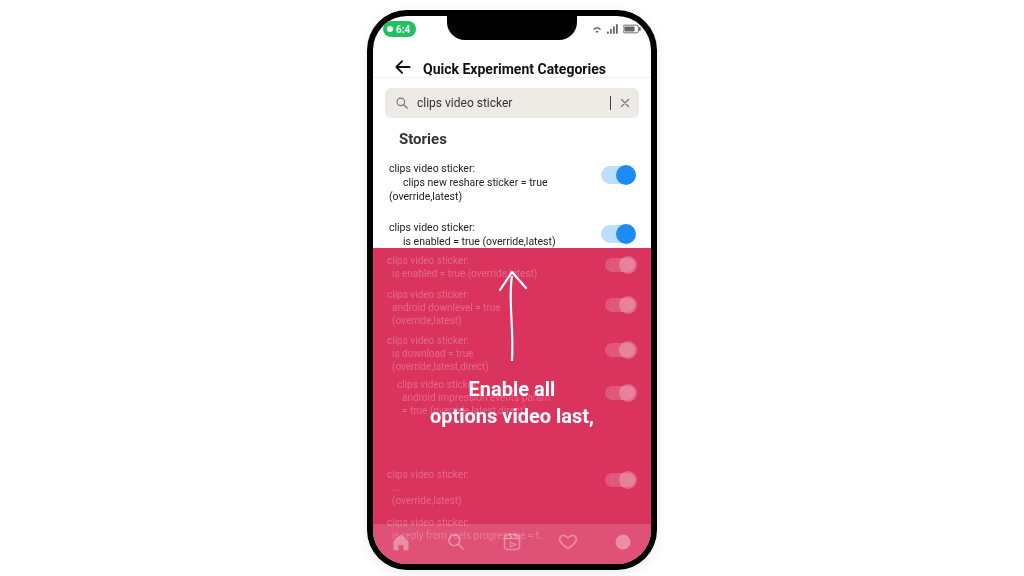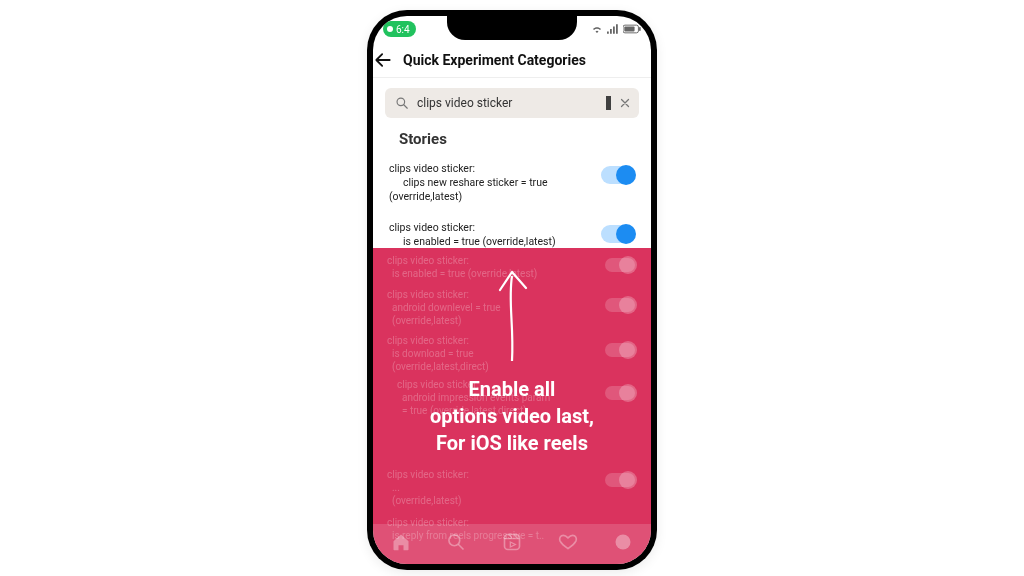--- a/index.html
+++ b/index.html
@@ -36,55 +36,55 @@
 
   
   .statusbar {
     position: relative;
     height: 26px;
     display: flex; align-items: center; justify-content: space-between;
     padding: 0 10px;
     font-size: 10px;
     color: #444;
   }
-  .sb-left { display: flex; align-items: flex-start; gap: 4px; }
+  .sb-left { display: flex; align-items: flex-start; gap: 4px; font-weight: bold; }
   .sb-pill {
     background: #21c25e;
     color: #fff;
     border-radius: 10px;
     height: 16px; padding: 0 6px 0 4px;
     display: flex; align-items: center; gap: 3px;
   }
   .sb-pill .mic { width: 6px; height: 6px; background: #fff; border-radius: 3px; }
   .sb-right { display: flex; align-items: center; gap: 4px; }
   .sb-right svg { display: block; }
 
   
   .header {
     height: 36px;
-    display: flex; align-items: center; gap: 10px;
-    padding: 0 0;
+    display: flex; align-items: flex-end; gap: 10px;
+    padding: 0 20px;
     border-bottom: 1px solid #eee;
   }
   .back svg { display:block; }
   .header-title { font-weight: 700; font-size: 14px; color: #111; }
 
   
   .search-wrap { padding: 10px 12px 8px; }
   .search {
     background: #eeeae6;
     border-radius: 6px;
     height: 30px;
     display: flex; align-items: center; gap: 8px;
     padding: 0 8px 0 10px;
     color: #555;
   }
   .search-input {
     flex: 1; font-size: 12px; color: #333;
-    border-right: 5px solid #404040; padding-right: 1px;
+    border-right: 1px solid #404040; padding-right: 1px;
   }
 
   .section-label { font-size: 15px; font-weight: 700; color: #333; padding: 4px 16px 6px; margin-left: 10px; }
 
   .list { padding: 0 8px; }
   .row {
     display: flex; align-items: flex-start; gap: 8px;
     padding: 8px 8px;
   }
   .row-text { flex: 1; font-size: 10.5px; line-height: 1.35; color: #222; }
@@ -225,21 +225,20 @@
         <div class="ov-bg-toggle" style="top:225px"></div>
         <div class="ov-bg-row r6">clips video sticker:<br>&nbsp;&nbsp;is reply from reels progressive = t..</div>
 
         <svg class="arrow" width="60" height="100" viewBox="0 0 60 100">
           <path d="M30 95 C 32 60, 26 35, 30 10" fill="none" stroke="#fff" stroke-width="2.2"></path>
           <path d="M30 6 L18 24 M30 6 L44 22" fill="none" stroke="#fff" stroke-width="2.2" stroke-linecap="round"></path>
         </svg>
         <div class="overlay-text">
           <div>Enable all</div>
           <div>options video last,</div>
-          <div>For iOS like reels</div>
         </div>
 
         <div class="tabbar">
           <span class="tab-ic"><svg width="20" height="20" viewBox="0 0 24 24">
                 <path fill="currentColor" d="M3 11l9-8 9 8v10a1 1 0 01-1 1h-5v-6h-6v6H4a1 1 0 01-1-1V11z"></path>
               </svg></span>
           <span class="tab-ic"><svg width="20" height="20" viewBox="0 0 24 24">
                 <circle cx="10" cy="10" r="6.5" fill="none" stroke="currentColor" stroke-width="2"></circle>
                 <line x1="15" y1="15" x2="21" y2="21" stroke="currentColor" stroke-width="2"></line>
               </svg></span>

